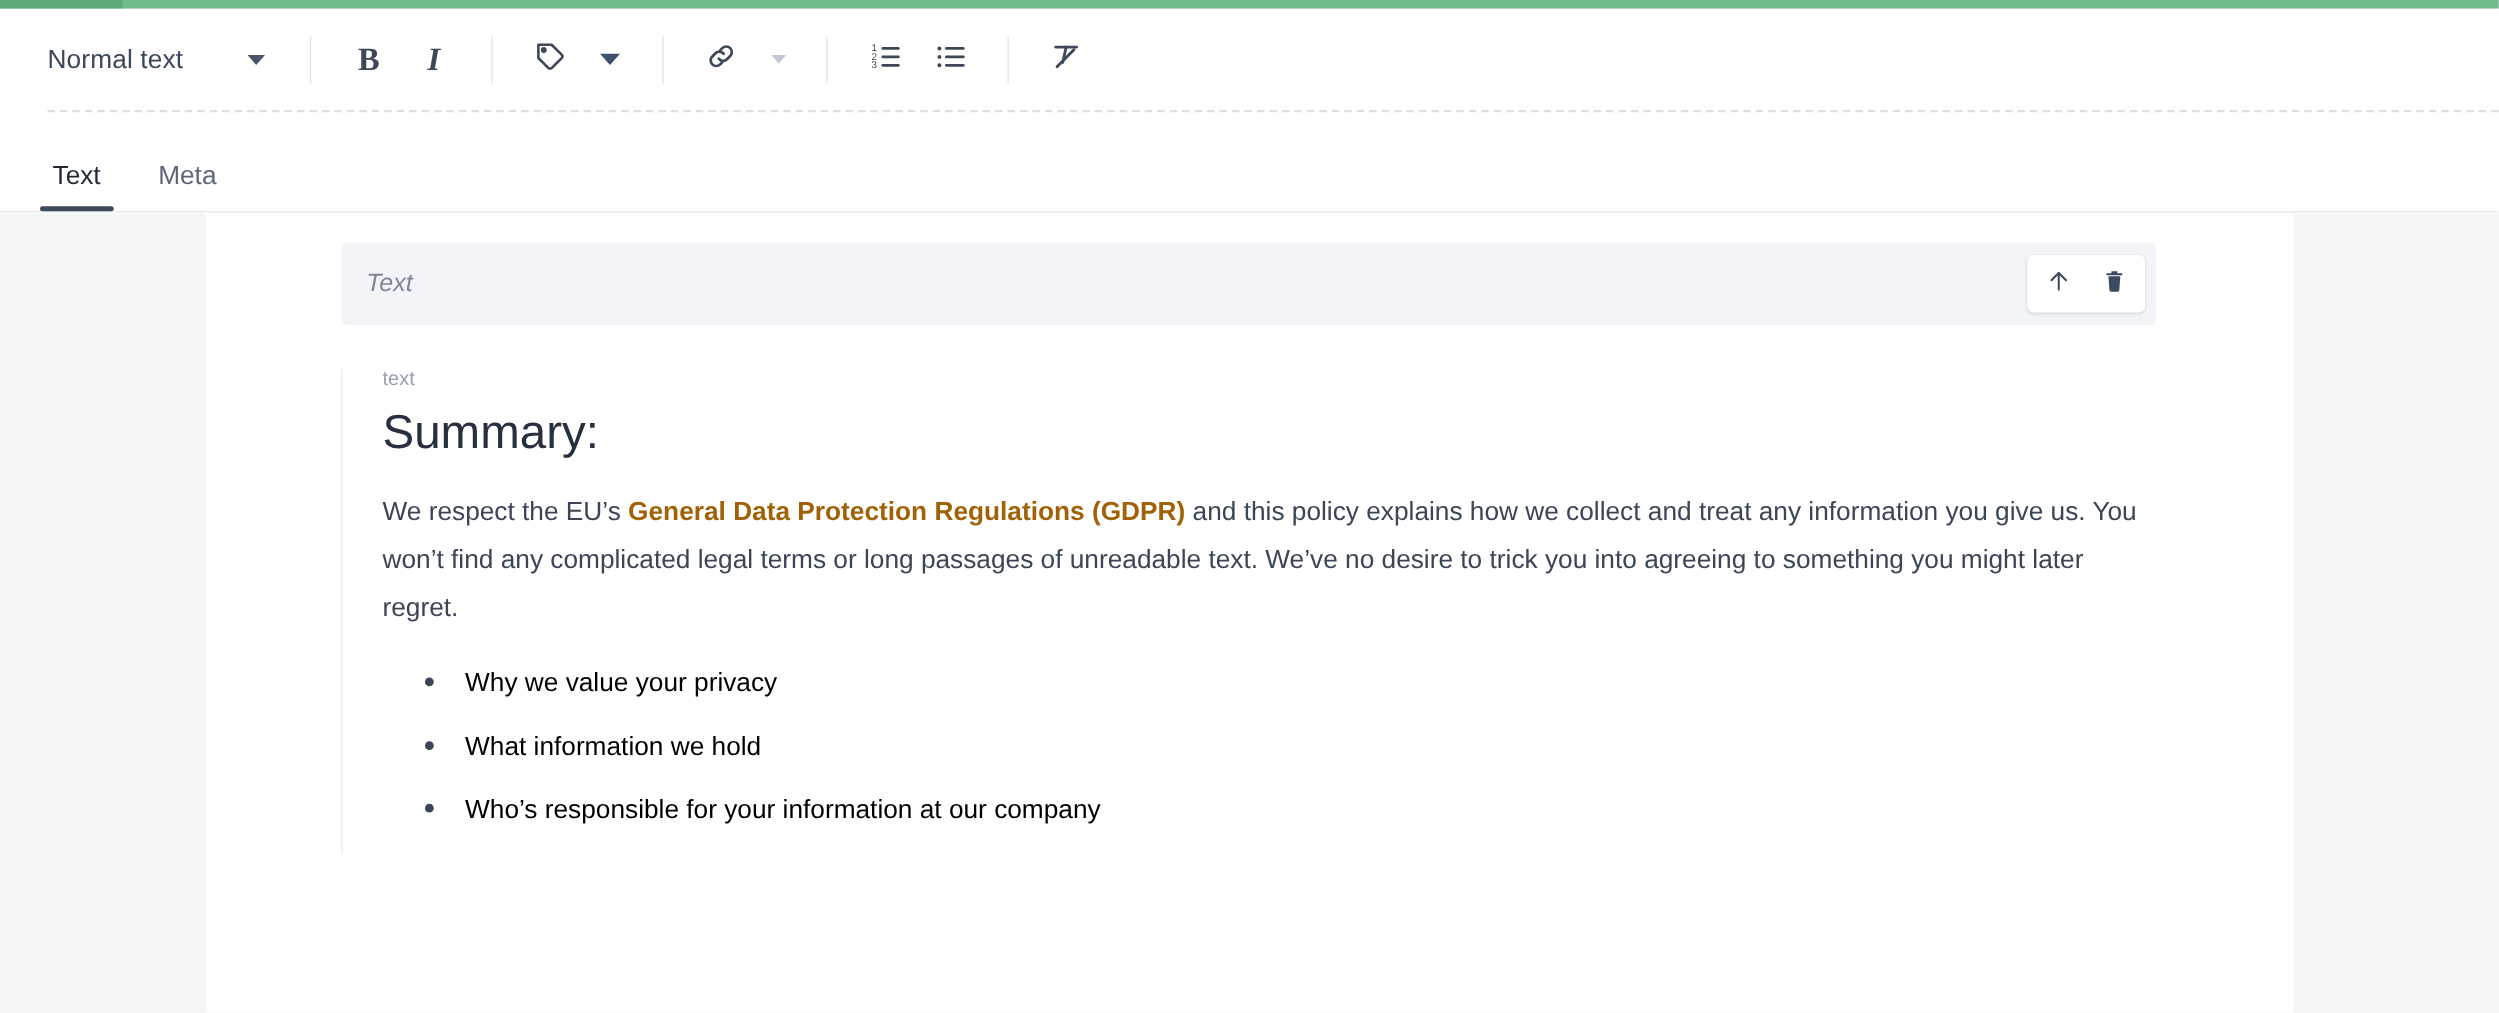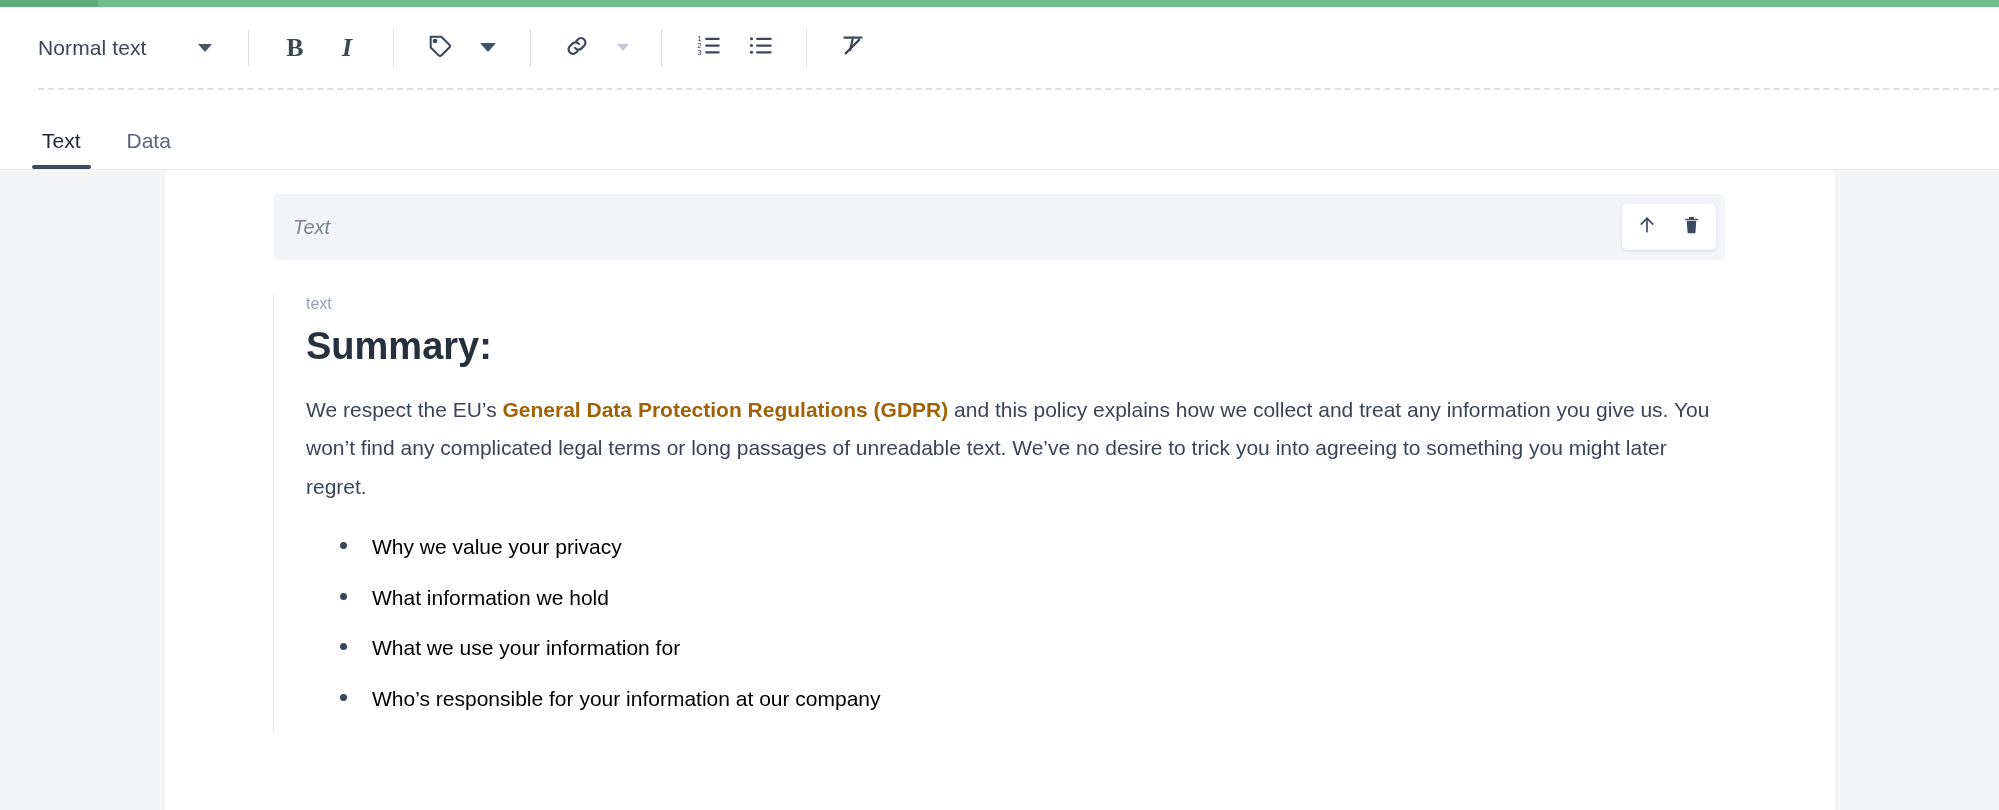--- a/index.html
+++ b/index.html
@@ -153,21 +153,21 @@
     position:absolute; top:124px; left:108px;
     width:1452px;
     border-left:1px solid #e6e9ee;
     padding-left:0;
   }
   .content-inner { padding-left:32px; }
   .field-label {
     font-size:16px; color:#96a0b0; margin-bottom:10px;
   }
   h1.doc-title {
-    font-size:38px; font-weight:700; color:#26303e;
+    font-size:38px; font-weight:400; color:#26303e;
     line-height:1.25; margin-bottom:20px;
   }
   p.doc-para {
     font-size:21px; color:#3b4556;
     line-height:1.85;
     max-width:1420px;
     margin-bottom:24px;
   }
   p.doc-para b { font-weight:bold; color:#a16207; }
   h2.doc-sub {
@@ -282,21 +282,21 @@
 
 </div>
 
 <div class="dashed-divider"></div>
 
 <div class="tabs">
   <div class="tab active">
     <span>Text</span>
   </div>
   <div class="tab">
-    <span>Data</span>
+    <span>Meta</span>
   </div>
 </div>
 
 <div class="page-bg">
   <div class="canvas">
 
     <div class="block-head">
       <span class="ph">Text</span>
       <div class="block-actions">
         <div class="act-btn">
@@ -322,20 +322,19 @@
         <div class="field-label">text</div>
 
         <h1 class="doc-title">Summary:</h1>
 
         <p class="doc-para"><span>We respect the EU’s </span><b>General Data Protection Regulations (GDPR)</b><span> and this policy explains how we collect and treat any information you give us. You won’t find any complicated legal terms or long passages of unreadable text. We’ve no desire to trick you into agreeing to something you might later regret.</span></p>
 
 
         <ul class="doc-list">
           <li>Why we value your privacy</li>
           <li>What information we hold</li>
-          <li>What we use your information for</li>
           <li>Who’s responsible for your information at our company</li>
         </ul>
       </div>
     </div>
 
   </div>
 </div>
 
 </body></html>

